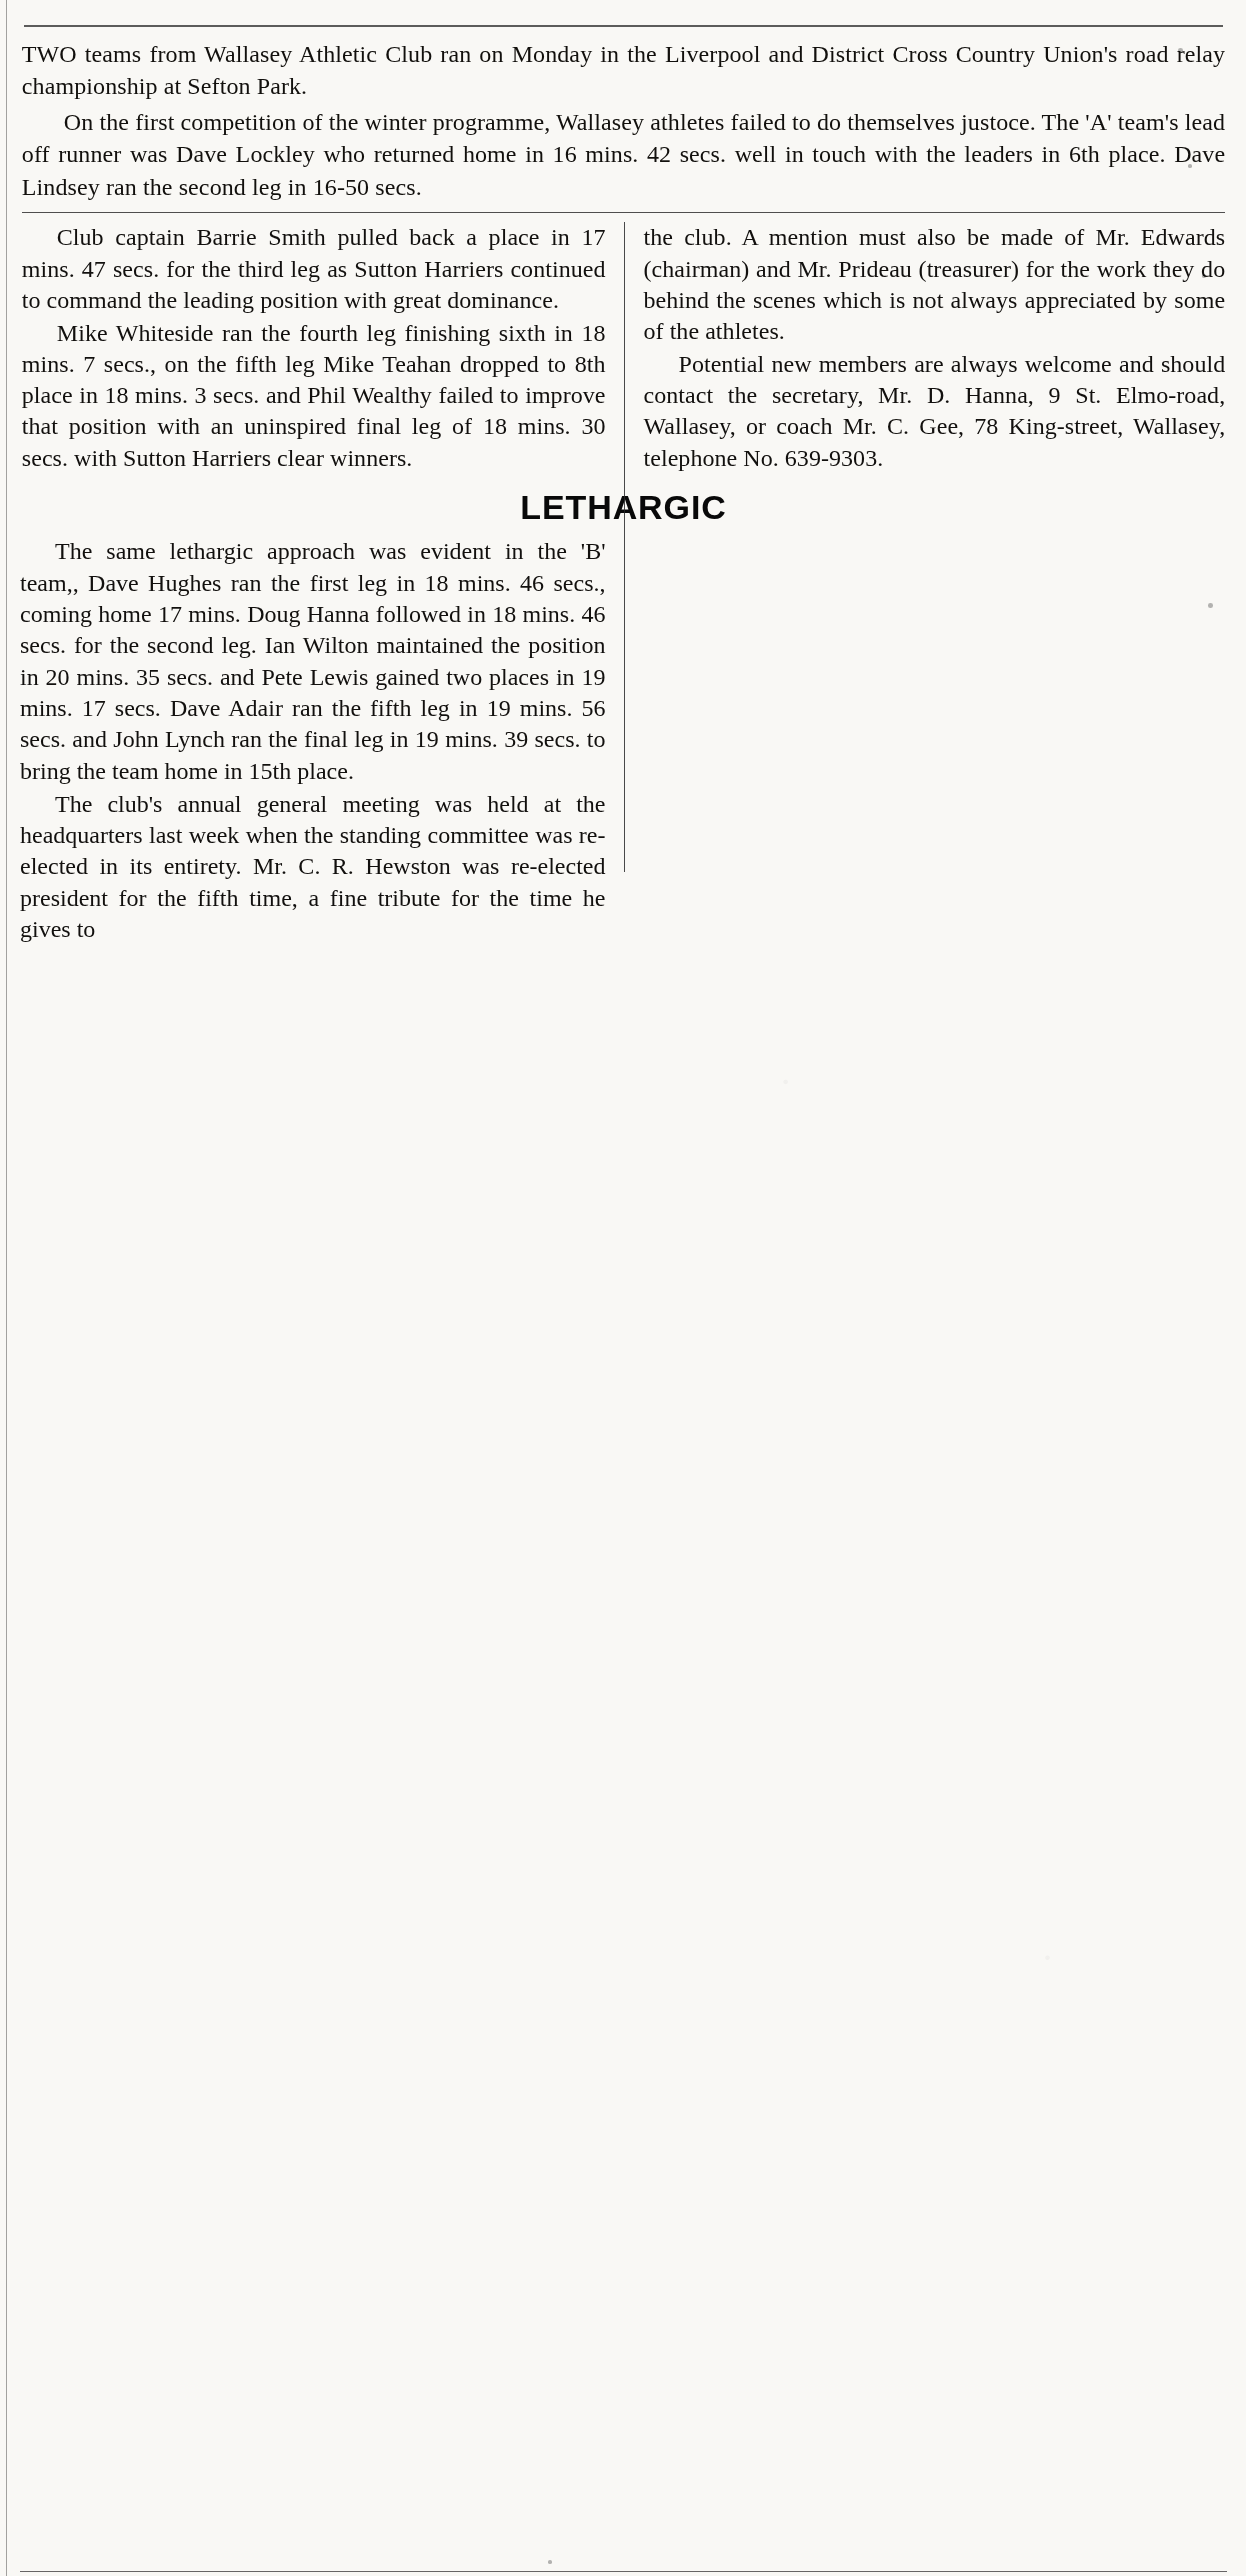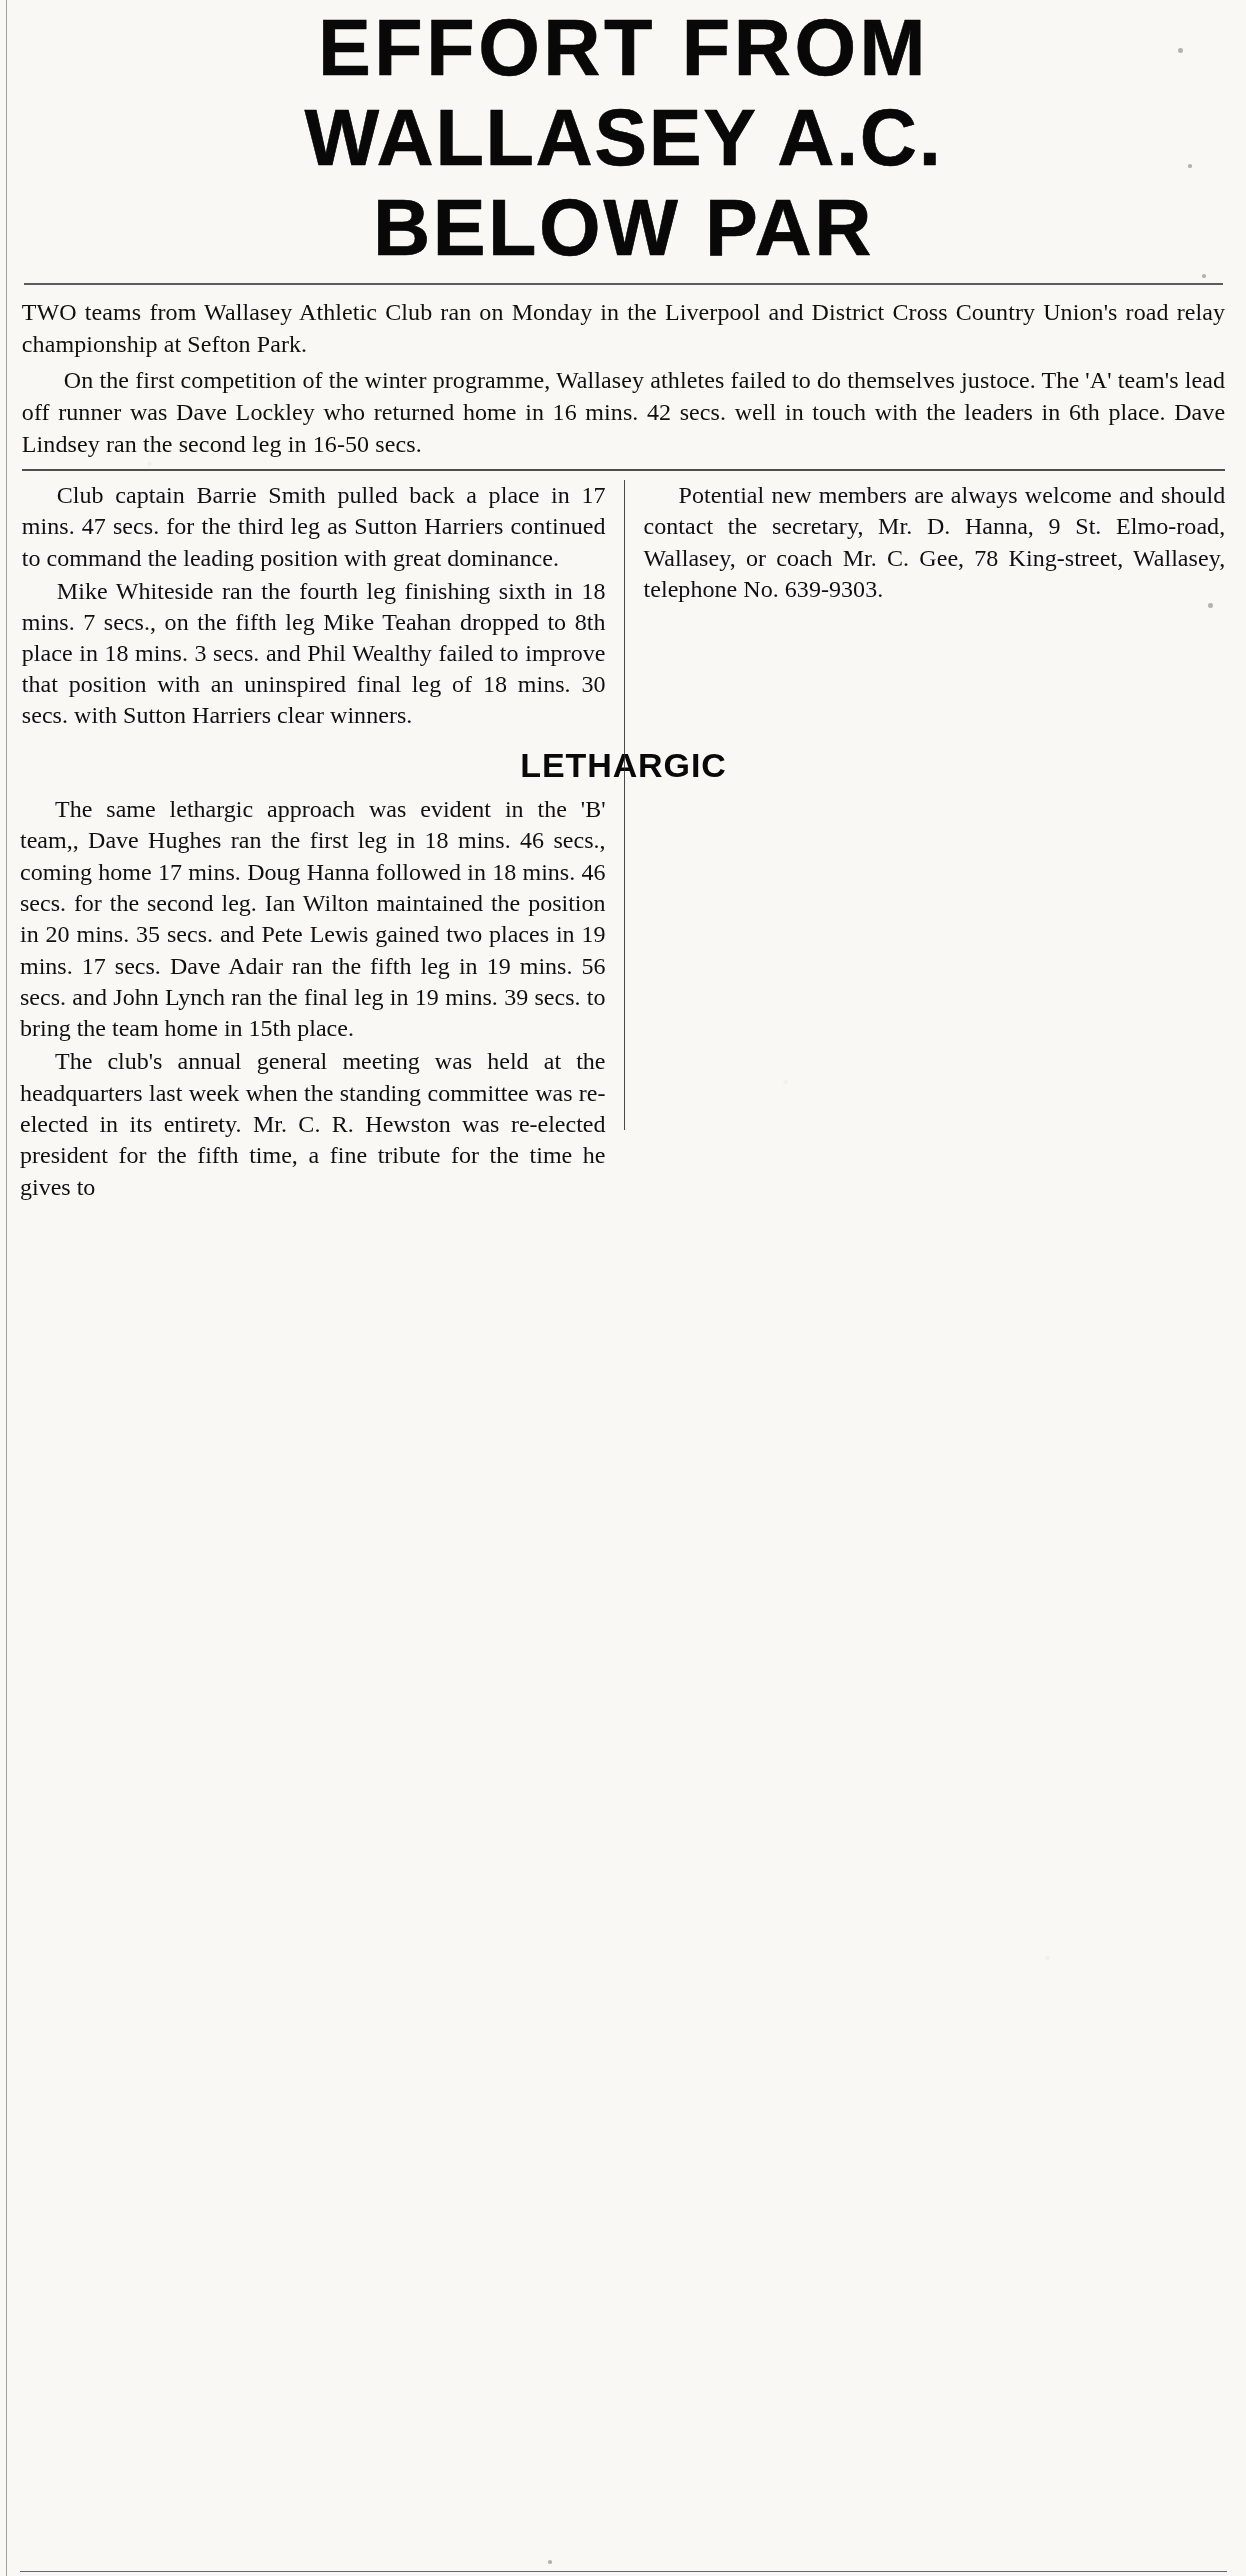--- a/index.html
+++ b/index.html
@@ -146,42 +146,38 @@
   }
   .speck { position: absolute; background: rgba(0,0,0,0.28); border-radius: 50%; }
 </style>
 </head>
 <body>
 
 <div class="page">
 
   <div class="edge-left"></div>
 
-  <div class="headline">
-    <span class="hl-line hl-1">EFFORT FROM</span>
-    <span class="hl-line hl-2">WALLASEY A.C.</span>
-    <span class="hl-line hl-3">BELOW PAR</span>
-  </div>
 
   <div class="rule-top"></div>
 
   <div class="lead">
     <p>TWO teams from Wallasey Athletic Club ran on Monday in the Liverpool and District Cross Country Union's road relay championship at Sefton Park.</p>
     <p class="indent">On the first competition of the winter programme, Wallasey athletes failed to do themselves justoce. The 'A' team's lead off runner was Dave Lockley who returned home in 16 mins. 42 secs. well in touch with the leaders in 6th place. Dave Lindsey ran the second leg in 16-50 secs.</p>
   </div>
 
   <div class="rule-mid"></div>
 
   <div class="cols">
     <div class="col-divider divider-upper"></div>
     <div class="col left">
       <p class="indent">Club captain Barrie Smith pulled back a place in 17 mins. 47 secs. for the third leg as Sutton Harriers continued to command the leading position with great dominance.</p>
       <p class="indent">Mike Whiteside ran the fourth leg finishing sixth in 18 mins. 7 secs., on the fifth leg Mike Teahan dropped to 8th place in 18 mins. 3 secs. and Phil Wealthy failed to improve that position with an uninspired final leg of 18 mins. 30 secs. with Sutton Harriers clear winners.</p>
     </div>
     <div class="col right">
+      <p>the club. A mention must also be made of Mr. Edwards (chairman) and Mr. Prideau (treasurer) for the work they do behind the scenes which is not always appreciated by some of the athletes.</p>
       <p class="indent">Potential new members are always welcome and should contact the secretary, Mr. D. Hanna, 9 St. Elmo-road, Wallasey, or coach Mr. C. Gee, 78 King-street, Wallasey, telephone No. 639-9303.</p>
     </div>
   </div>
 
   <div class="subhead">LETHARGIC</div>
 
   <div class="lower-col">
     <p class="indent">The same lethargic approach was evident in the 'B' team,, Dave Hughes ran the first leg in 18 mins. 46 secs., coming home 17 mins. Doug Hanna followed in 18 mins. 46 secs. for the second leg.  Ian Wilton maintained the position in 20 mins. 35 secs. and Pete Lewis gained two places in 19 mins. 17 secs. Dave Adair ran the fifth leg in 19 mins. 56 secs. and John Lynch ran the final leg in 19 mins. 39 secs. to bring the team home in 15th place.</p>
     <p class="indent">The club's annual general meeting was held at the headquarters last week when the standing committee was re-elected in its entirety. Mr. C. R. Hewston was re-elected president for the fifth time, a fine tribute for the time he gives to</p>
   </div>

